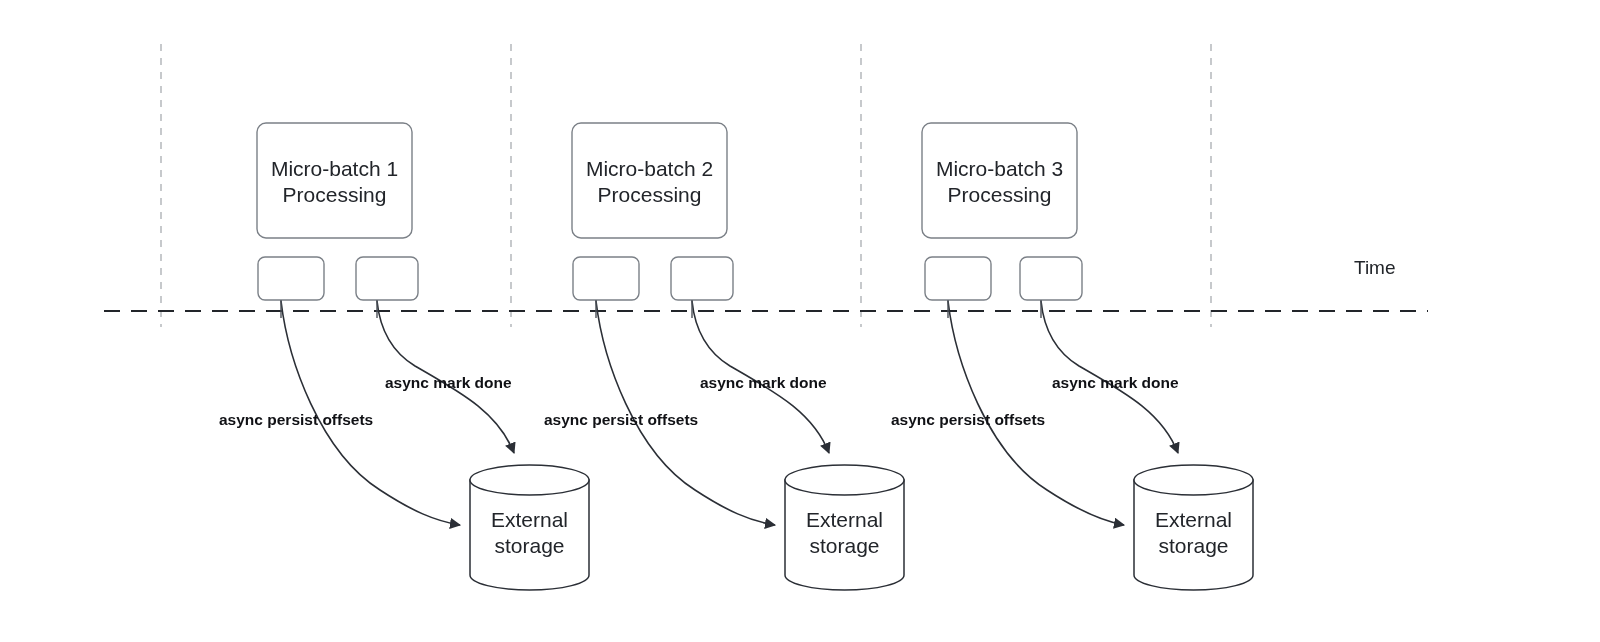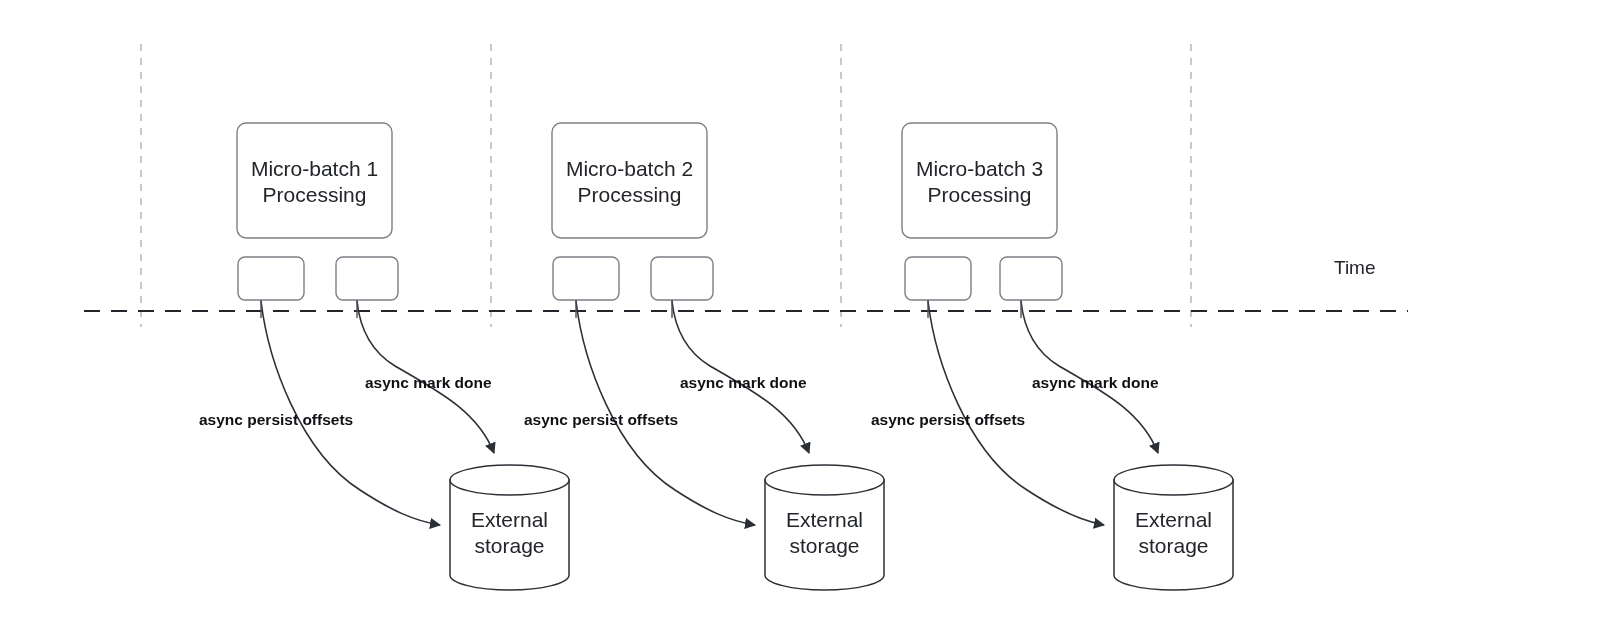--- a/index.html
+++ b/index.html
@@ -10,20 +10,21 @@
   body {
     font-family: "Liberation Sans", sans-serif;
     color: #22252a;
   }
   #canvas {
     position: relative;
     width: 1408px;
     height: 642px;
     background: #ffffff;
     overflow: hidden;
+    margin-left: 20px;
   }
   #diagram-svg {
     position: absolute;
     left: 0;
     top: 0;
     width: 1600px;
     height: 642px;
   }
   .node-text {
     font-family: "Liberation Sans", sans-serif;

